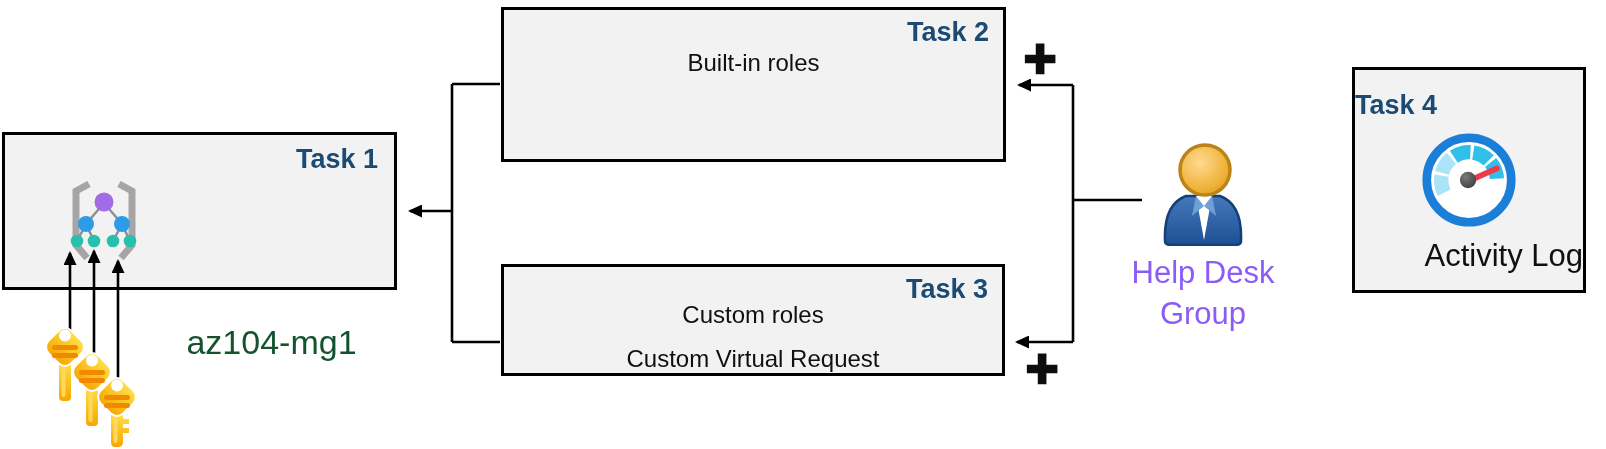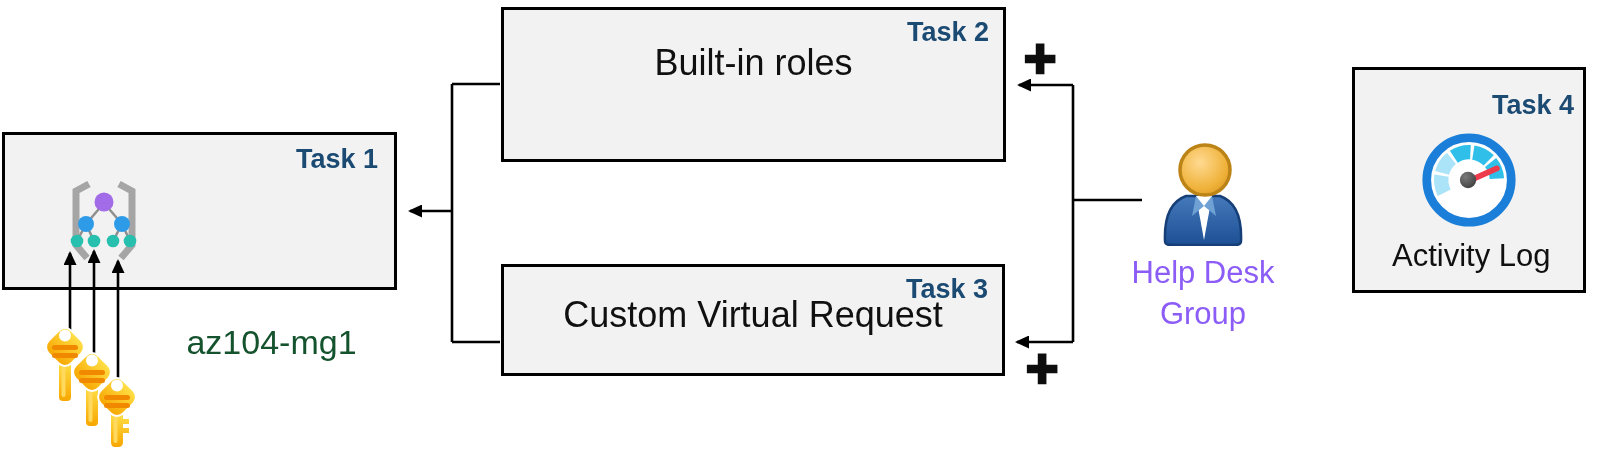--- a/index.html
+++ b/index.html
@@ -1,20 +1,20 @@
 <!DOCTYPE html>
 <html><head>
 <meta charset="utf-8">
 <style>
   html,body{margin:0;padding:0;background:#fff;}
   .canvas{position:relative;width:1606px;height:449px;background:#ffffff;
           font-family:"Liberation Sans",sans-serif;overflow:hidden;}
   .box{position:absolute;background:#f2f2f2;border:3px solid #000;box-sizing:border-box;}
   .task-label{position:absolute;font-weight:bold;font-size:27px;color:#1b4a73;line-height:34px;}
-  .box-lines{position:absolute;left:0;right:0;text-align:center;font-size:36px;color:#101010;line-height:44px;}
+  .box-lines{position:absolute;left:0;right:0;text-align:center;font-size:24px;color:#101010;line-height:44px;}
   .big-title{font-size:34px;color:#101010;}
   .plus{position:absolute;font-size:56px;font-weight:bold;color:#0d0d0d;line-height:56px;
         -webkit-text-stroke:2.5px #0d0d0d;}
   .helpdesk-label{position:absolute;left:1090px;top:252px;width:226px;text-align:center;
         font-size:31px;color:#8b5cf6;line-height:41px;}
   svg.overlay{position:absolute;left:0;top:0;pointer-events:none;}
   .iconwrap{position:absolute;}
 </style>
 </head>
 <body>
@@ -50,46 +50,47 @@
   <div class="box" style="left:501px;top:7px;width:505px;height:155px;">
     <div class="task-label" style="top:5px;right:14px;">Task 2</div>
     <div class="box-lines" style="top:31px;">
       <div>Built-in roles</div>
     </div>
   </div>
 
   <div class="box" style="left:501px;top:264px;width:504px;height:112px;">
     <div class="task-label" style="top:5px;right:14px;">Task 3</div>
     <div class="box-lines" style="top:26px;">
+      <div>Custom roles</div>
       <div>Custom Virtual Request</div>
     </div>
   </div>
 
   <div class="box" style="left:1352px;top:67px;width:234px;height:226px;">
-    <div class="task-label" style="top:18px;left:0;right:9px;text-align:right;">Task 4</div>
+    <div class="task-label" style="top:18px;left:0;right:0;text-align:left;">Task 4</div>
 
     <div class="iconwrap" style="left:66px;top:62px;width:96px;height:96px;">
       <svg width="96" height="96" viewBox="0 0 100 100">
         <defs>
           <radialGradient id="hubGrad" cx="35%" cy="30%" r="80%">
             <stop offset="0%" stop-color="#7a7a7a"></stop>
               <stop offset="100%" stop-color="#3d3d3d"></stop>
           </radialGradient>
         </defs>
         <circle cx="50" cy="50" r="44" fill="#ffffff" stroke="#1b7fd9" stroke-width="9"></circle>
         <path d="M 24.2,63.2 A 29,29 0 0 1 21.4,45.5" fill="none" stroke="#abe3f9" stroke-width="15"></path>
         <path d="M 22.0,42.5 A 29,29 0 0 1 31.7,27.5" fill="none" stroke="#abe3f9" stroke-width="15"></path>
         <path d="M 34.2,25.7 A 29,29 0 0 1 51.5,21.0" fill="none" stroke="#30bfe8" stroke-width="15"></path>
         <path d="M 54.5,21.4 A 29,29 0 0 1 70.5,29.5" fill="none" stroke="#30bfe8" stroke-width="15"></path>
         <path d="M 72.5,31.8 A 29,29 0 0 1 79.0,48.5" fill="none" stroke="#30bfe8" stroke-width="15"></path>
         <line x1="50" y1="51" x2="79" y2="38" stroke="#ed3b4b" stroke-width="6" stroke-linecap="round"></line>
         <circle cx="49" cy="50" r="8.5" fill="url(#hubGrad)"></circle>
       </svg>
     </div>
-    <div style="position:absolute;left:0;right:0;top:168px;text-align:left;font-size:31px;color:#101010;padding-left:37px;">Activity Log</div>
+    <div style="position:absolute;left:0;right:0;top:168px;text-align:right;font-size:31px;color:#101010;padding-left:37px;">Activity Log</div>
   </div>
 
   <svg class="overlay" width="1606" height="449" viewBox="0 0 1606 449">
     <defs>
       <marker id="ah" markerWidth="15" markerHeight="13" refX="12" refY="6.5" orient="auto" markerUnits="userSpaceOnUse">
         <path d="M0,0 L14,6.5 L0,13 Z" fill="#000"></path>
       </marker>
     </defs>
     <g stroke="#000" stroke-width="2.6" fill="none">
 

